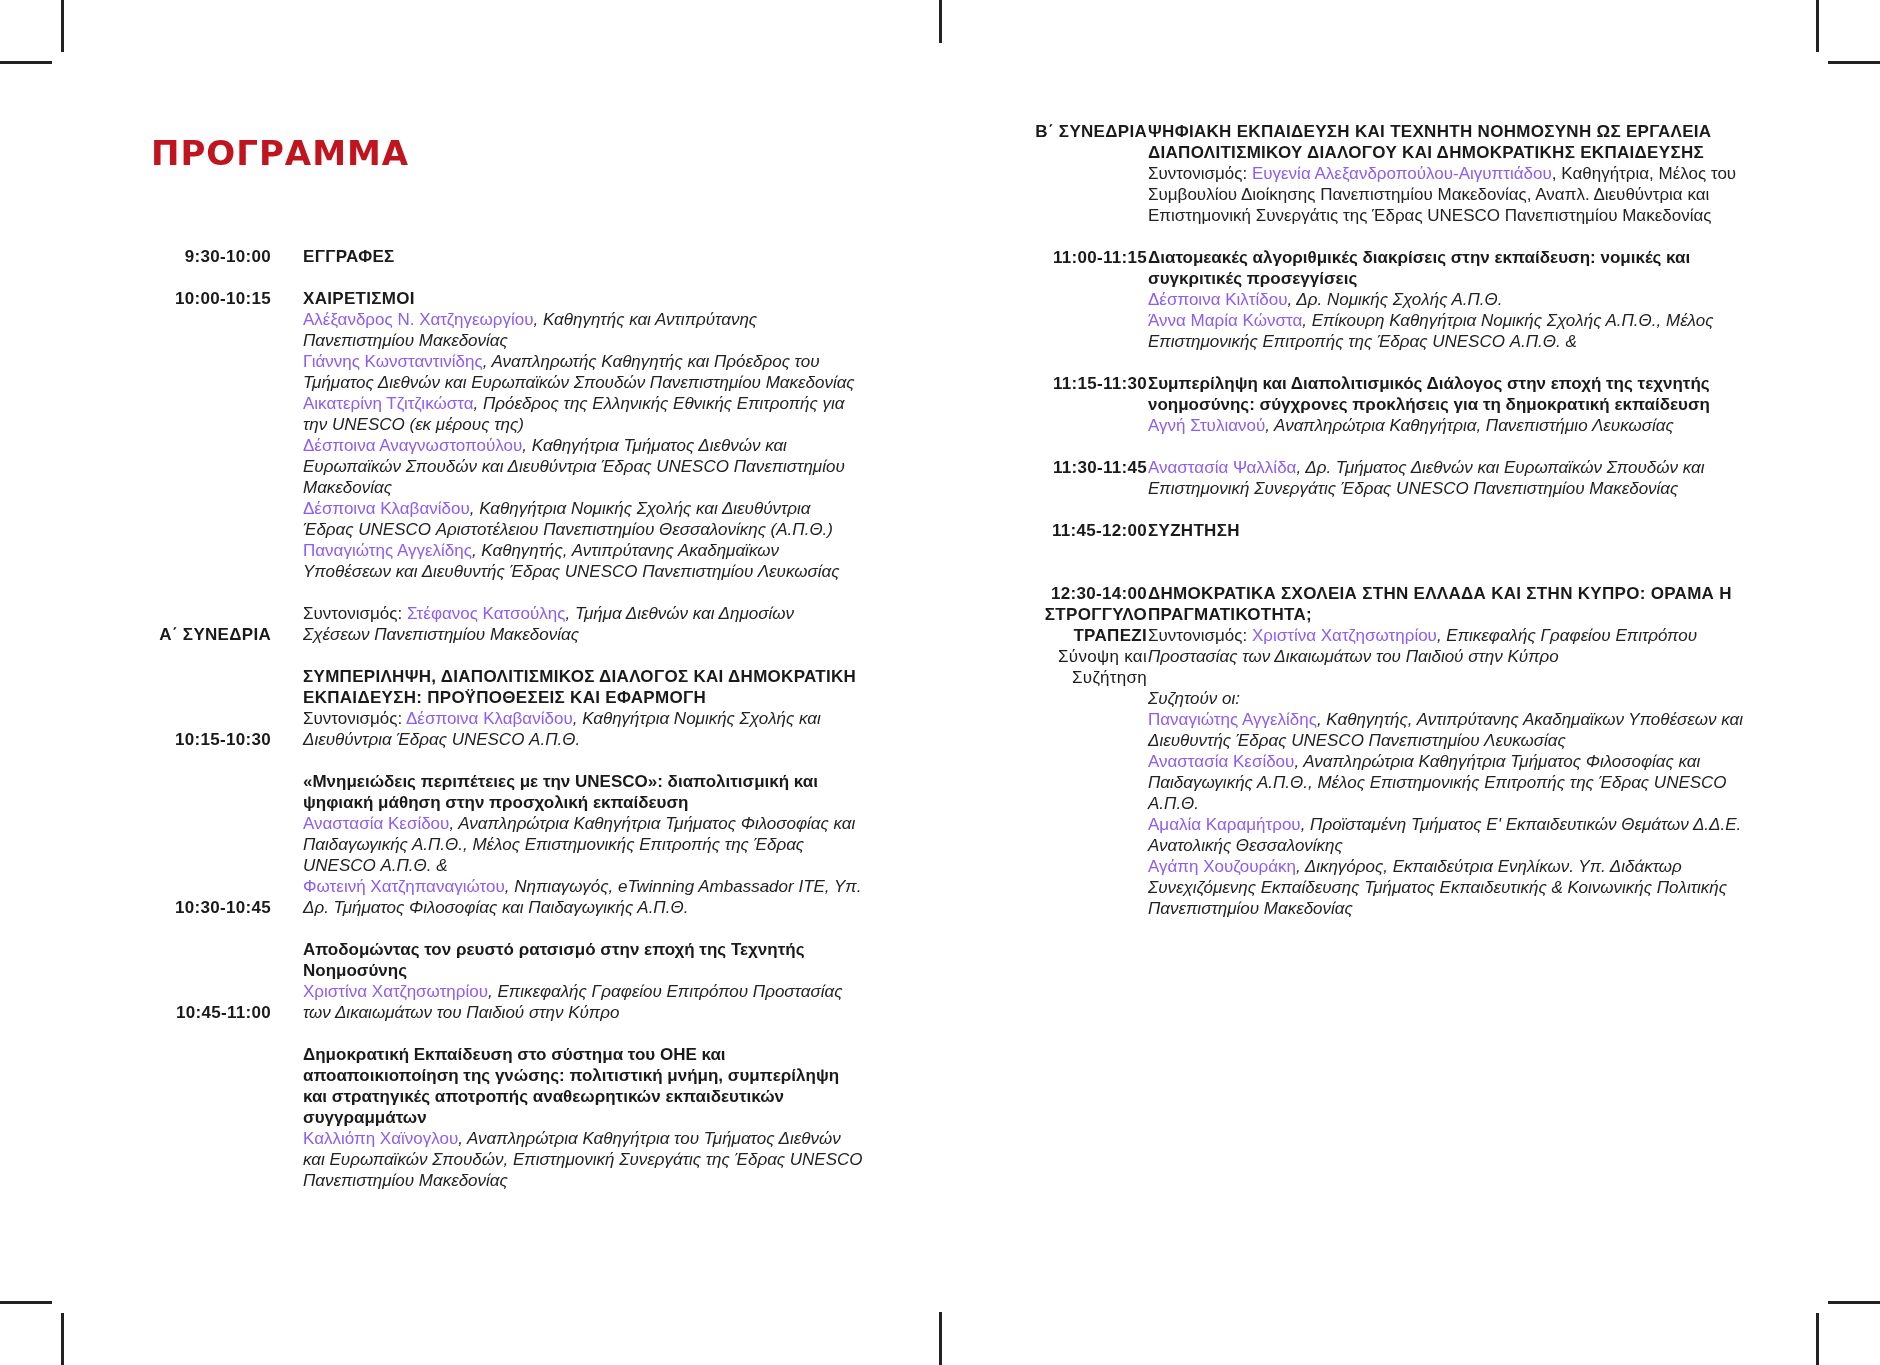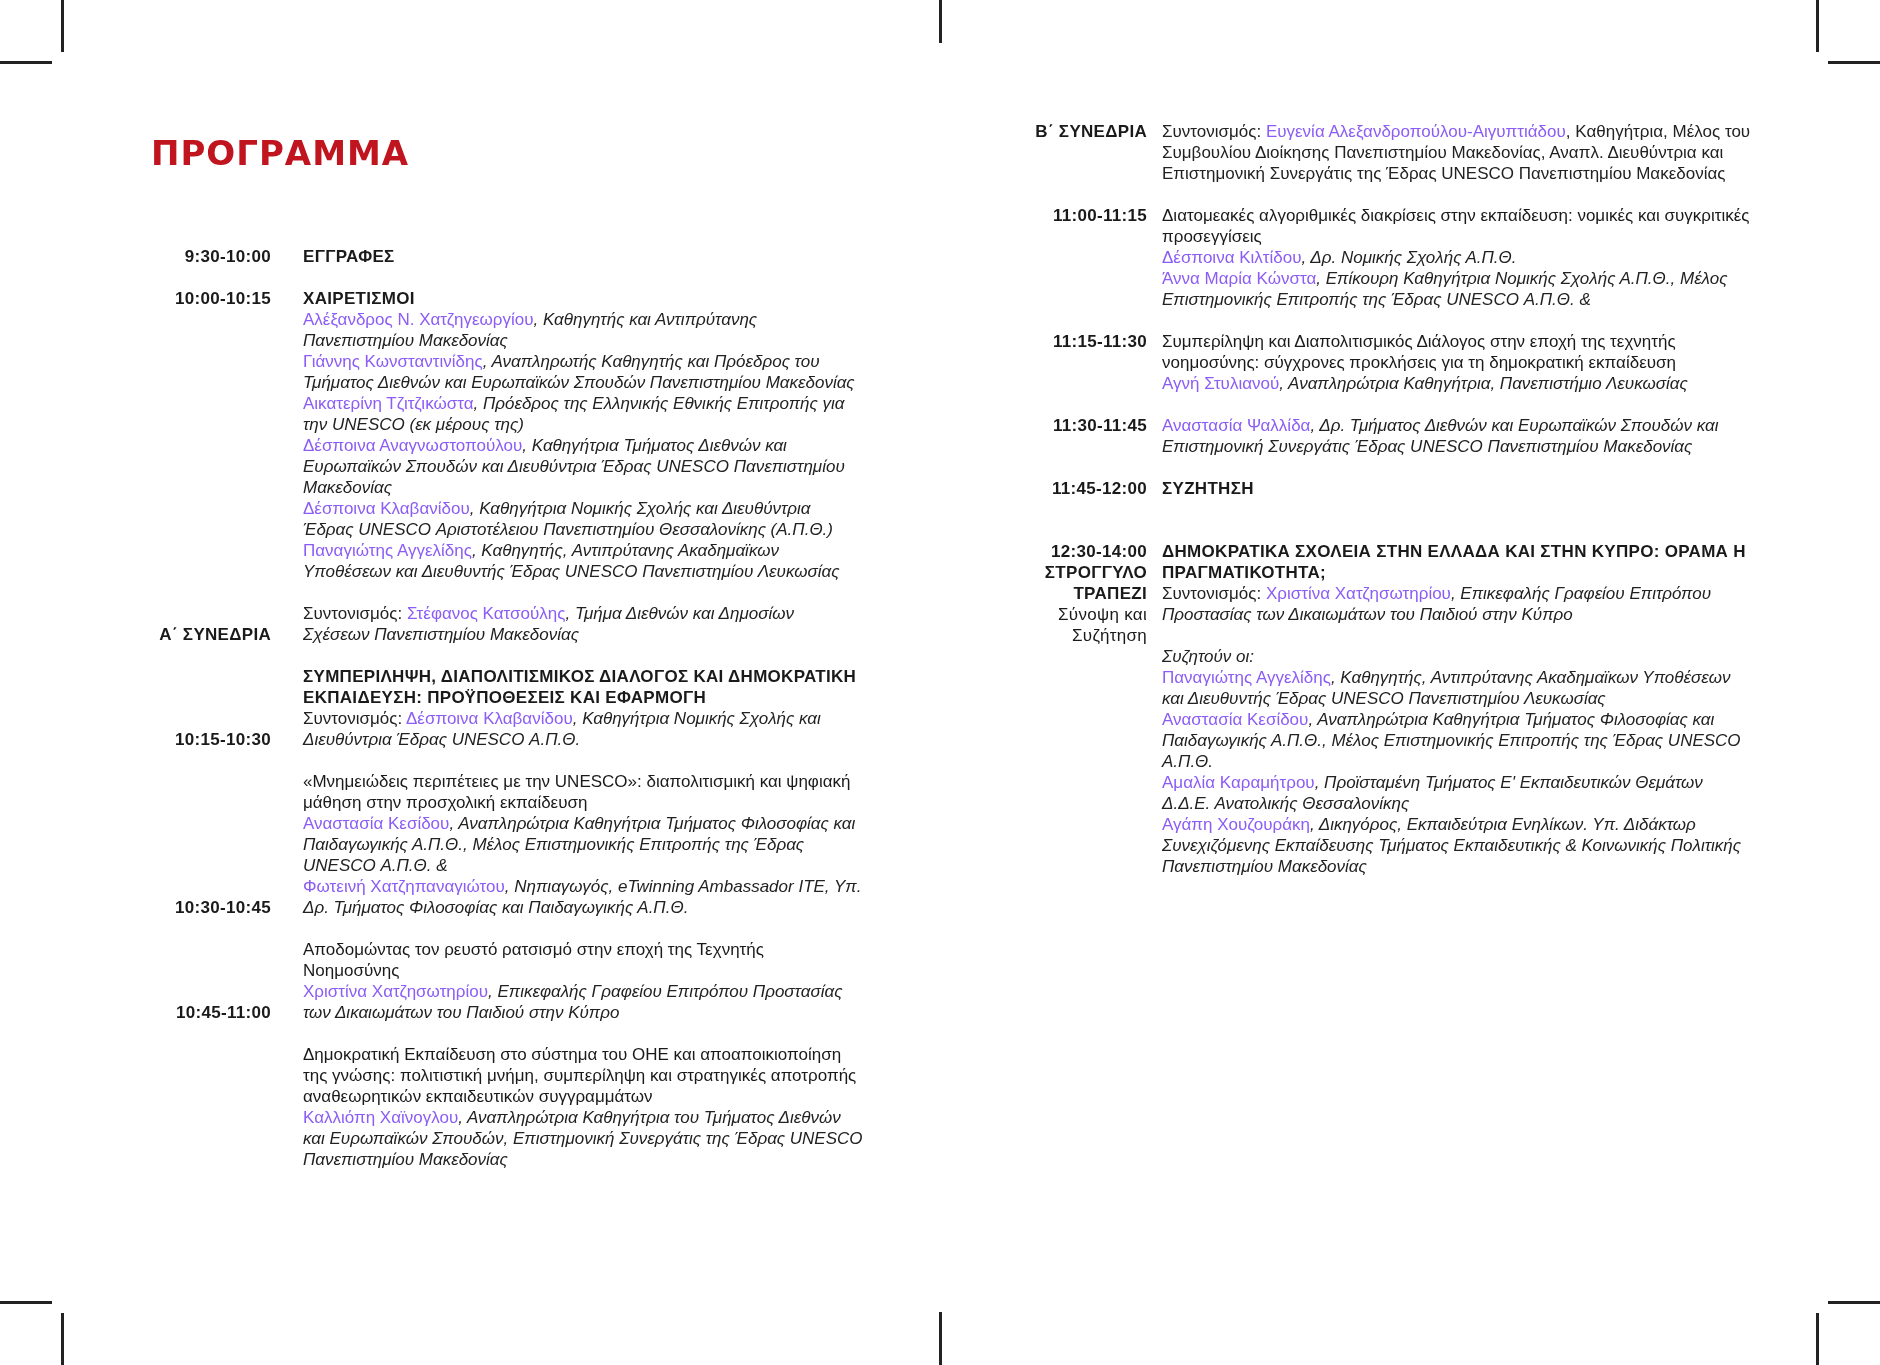--- a/index.html
+++ b/index.html
@@ -5,24 +5,24 @@
   html, body { margin:0; padding:0; background:#ffffff; }
   body { width:1880px; height:1365px; position:relative; overflow:hidden;
          font-family:"Liberation Sans", "DejaVu Sans", sans-serif; color:#1a1a1a; }
   .crop { position:absolute; background:#222; }
   .title { position:absolute; left:143px; top:125px; font-size:34px; font-weight:bold;
            color:#c0141f; letter-spacing:1px; font-family:"DejaVu Sans", sans-serif; }
   .col { position:absolute; font-size:17px; line-height:21px; }
   .row { display:flex; }
   .lbl { font-weight:bold; text-align:right; flex:none; letter-spacing:0.3px; }
   .left .lbl { width:128px; margin-right:32px; }
-  .right .lbl { width:137px; margin-right:15px; }
+  .right .lbl { width:137px; margin-right:1px; }
   .body { flex:1; }
   .head { font-weight:bold; letter-spacing:0.3px; }
-  .talk { font-weight:normal; }
+  .talk { font-weight:bold; }
   .name { color:#8b5cf6; }
   .aff { font-style:italic; font-weight:300; color:#222; }
   .plain { color:#222; }
   .gap { height:21px; }
   .lblstack { display:flex; flex-direction:column; justify-content:flex-end; }
 </style>
 </head>
 <body>
 
 <div class="crop" style="left:61px;top:0;width:3px;height:52px;"></div>
@@ -109,20 +109,21 @@
       <div><span class="name">Καλλιόπη Χαϊνογλου</span><span class="aff">, Αναπληρώτρια Καθηγήτρια του Τμήματος Διεθνών και Ευρωπαϊκών Σπουδών, Επιστημονική Συνεργάτις της Έδρας UNESCO Πανεπιστημίου Μακεδονίας</span></div>
     </div>
   </div>
 </div>
 
 <div class="col right" style="left:1010px; top:121px; width:745px;">
 
   <div class="row">
     <div class="lbl">Β΄ ΣΥΝΕΔΡΙΑ</div>
     <div class="body">
+      <div class="head">ΨΗΦΙΑΚΗ ΕΚΠΑΙΔΕΥΣΗ ΚΑΙ ΤΕΧΝΗΤΗ ΝΟΗΜΟΣΥΝΗ ΩΣ ΕΡΓΑΛΕΙΑ ΔΙΑΠΟΛΙΤΙΣΜΙΚΟΥ ΔΙΑΛΟΓΟΥ ΚΑΙ ΔΗΜΟΚΡΑΤΙΚΗΣ ΕΚΠΑΙΔΕΥΣΗΣ</div>
       <div class="plain"><span>Συντονισμός: </span><span class="name">Ευγενία Αλεξανδροπούλου-Αιγυπτιάδου</span><span>, Καθηγήτρια, Μέλος του Συμβουλίου Διοίκησης Πανεπιστημίου Μακεδονίας, Αναπλ. Διευθύντρια και Επιστημονική Συνεργάτις της  Έδρας UNESCO Πανεπιστημίου Μακεδονίας</span></div>
     </div>
   </div>
   <div class="gap"></div>
 
   <div class="row">
     <div class="lbl">11:00-11:15</div>
     <div class="body">
       <div class="talk">Διατομεακές αλγοριθμικές διακρίσεις στην εκπαίδευση: νομικές και συγκριτικές προσεγγίσεις</div>
       <div><span class="name">Δέσποινα Κιλτίδου</span><span class="aff">, Δρ. Νομικής Σχολής Α.Π.Θ.</span></div>

